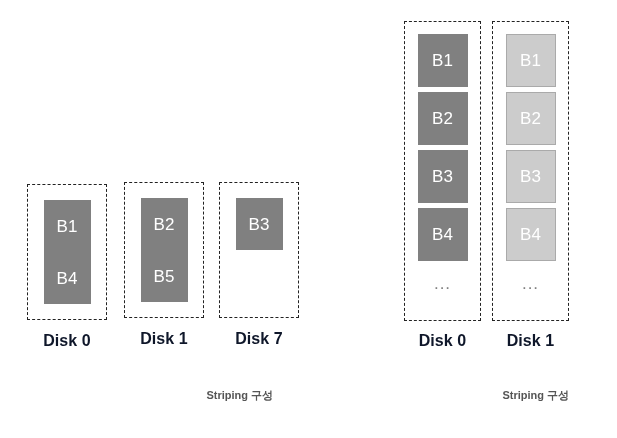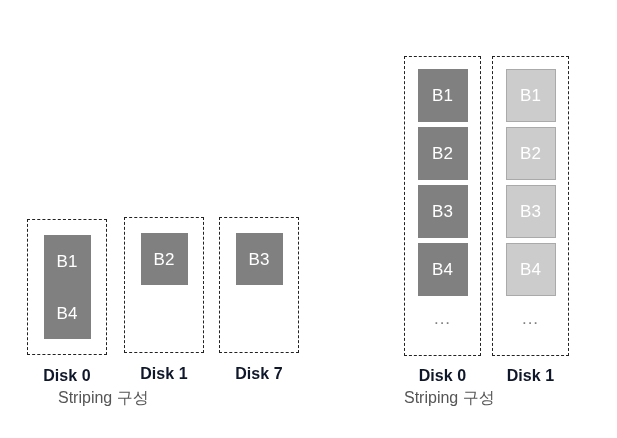--- a/index.html
+++ b/index.html
@@ -23,21 +23,20 @@
     width: 617px;
     height: 438px;
   }
 
   
   .disk-col {
     position: absolute;
     display: flex;
     flex-direction: column;
     align-items: center;
-    margin-top: 35px;
   }
 
   .disk-frame {
     box-sizing: border-box;
     border: 1px dashed #222222;
     background: #ffffff;
     display: flex;
     flex-direction: column;
     align-items: center;
   }
@@ -77,25 +76,25 @@
   .disk-label {
     font-size: 16px;
     font-weight: bold;
     color: #0f172a;
     letter-spacing: 0.1px;
     white-space: nowrap;
   }
 
   .caption {
     position: absolute;
-    font-size: 16px;
-    font-weight: normal;
+    font-size: 11px;
+    font-weight: bold;
     color: #555555;
     white-space: nowrap;
-    text-align: left;
+    text-align: right;
   }
 
   
   .fig-left .disk-frame {
     width: 80px;
     height: 136px;
     padding-top: 15px;
   }
   .fig-left .block {
     width: 47px;
@@ -143,20 +142,21 @@
       <div class="disk-frame">
         <div class="block dark">B1</div>
         <div class="block dark">B4</div>
       </div>
       <div class="disk-label">Disk 0</div>
     </div>
 
     <div class="disk-col" id="left-disk-1">
       <div class="disk-frame">
         <div class="block dark">B2</div>
+        <div class="block dark">B5</div>
       </div>
       <div class="disk-label">Disk 1</div>
     </div>
 
     <div class="disk-col" id="left-disk-2">
       <div class="disk-frame">
         <div class="block dark">B3</div>
       </div>
       <div class="disk-label">Disk 7</div>
     </div>

